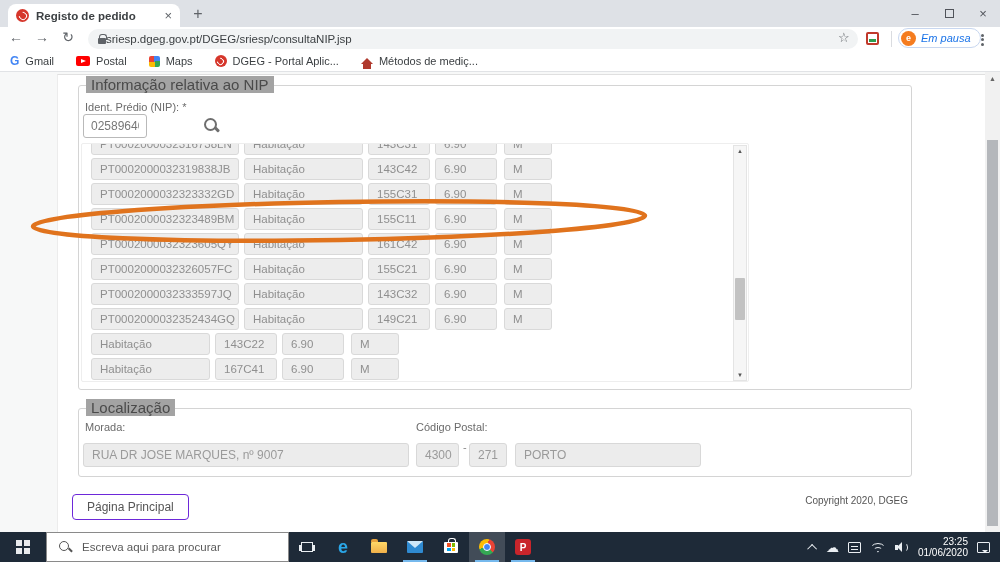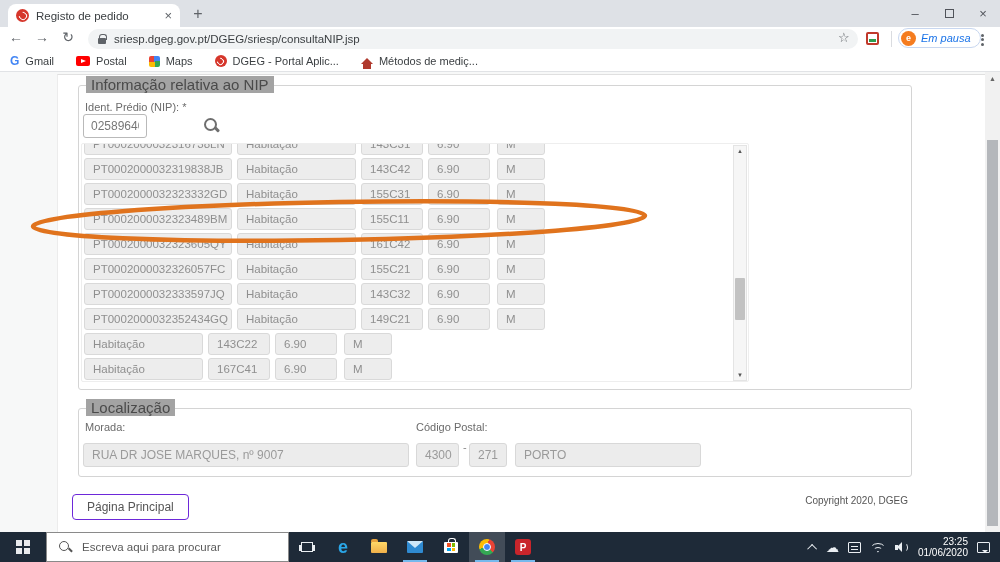--- a/index.html
+++ b/index.html
@@ -6,33 +6,33 @@
   html,body { width:1000px; height:562px; overflow:hidden; }
   body { font-family:"Liberation Sans", sans-serif; position:relative; background:#fff; }
 
   
   .tabbar { position:absolute; left:0; top:0; width:1000px; height:27px; background:#dee1e6; }
   .tab { position:absolute; left:8px; top:4px; width:172px; height:23px; background:#fff;
          border-radius:8px 8px 0 0; display:flex; align-items:center; padding:0 8px; gap:7px; }
   .favicon { width:13px; height:13px; border-radius:50%; background:#d6362b; position:relative; flex:none; }
   .favicon::after { content:''; position:absolute; inset:2.5px; border:1.8px solid #fff; border-radius:50%;
                     border-left-color:transparent; transform:rotate(40deg); }
-  .tab-title { font-size:11.5px; color:#3c4043; white-space:nowrap; overflow:hidden; flex:1; }
+  .tab-title { font-size:11.5px; color:#3c4043; white-space:nowrap; overflow:hidden; flex:1;font-weight:bold; }
   .tab-close { font-size:13px; color:#5f6368; cursor:default; }
   .newtab { position:absolute; left:188px; top:5px; font-size:16px; color:#5f6368; width:20px; text-align:center; }
   .wincontrols { position:absolute; right:0; top:0; height:27px; display:flex; }
   .winbtn { width:34px; height:27px; display:flex; align-items:center; justify-content:center;
             color:#50535a; font-size:13px; }
   .maxbox { width:9px; height:9px; border:1.2px solid #50535a; }
 
   
   .toolbar { position:absolute; left:0; top:27px; width:1000px; height:24px; background:#fff; }
   .navic { position:absolute; top:2px; font-size:14px; color:#5f6368; width:20px; text-align:center; }
   .omnibox { position:absolute; left:88px; top:2px; width:770px; height:20px; background:#f1f3f4;
-             border-radius:10px; display:flex; align-items:center; padding:0 10px; gap:8px; }
+             border-radius:10px; display:flex; align-items:center; padding:0 10px; }
   .lock { width:8px; height:6px; background:#5f6368; border-radius:1px; position:relative; margin-top:3px; flex:none; }
   .lock::before { content:''; position:absolute; left:1px; top:-4px; width:6px; height:5px;
                   border:1.3px solid #5f6368; border-bottom:none; border-radius:3px 3px 0 0; }
   .url { font-size:11.5px; color:#3c4043; white-space:nowrap; }
   .star { position:absolute; left:838px; top:3px; font-size:13px; color:#5f6368; }
   .ext-icon { position:absolute; left:866px; top:5px; width:13px; height:13px; border:2px solid #c0392b;
               border-radius:2px; background:#fff; }
   .ext-icon::after { content:''; position:absolute; left:1px; right:1px; bottom:1px; height:3px; background:#2e9e4f; }
   .tb-sep { position:absolute; left:891px; top:4px; width:1px; height:16px; background:#dadce0; }
   .paused { position:absolute; left:898px; top:1px; height:20px; border:1px solid #c8d7f0; border-radius:10px;
@@ -71,21 +71,21 @@
   .small-label { position:absolute; font-size:11px; color:#6b6b6b; }
   .nip-input { position:absolute; left:4px; top:28px; width:64px; height:24px; border:1px solid #b9b9b9;
                border-radius:3px; font-size:12px; color:#777; padding:0 7px; font-family:"Liberation Sans",sans-serif; }
   .mag { position:absolute; width:16px; height:16px; }
   .mag::before { content:''; position:absolute; left:0; top:0; width:9px; height:9px;
                  border:2px solid #6e6e6e; border-radius:50%; background:#fdfdfd; }
   .mag::after { content:''; position:absolute; left:10px; top:10px; width:6px; height:2.5px;
                 background:#6e6e6e; transform:rotate(45deg); border-radius:1px; }
 
   .tablewrap { position:absolute; left:2px; top:57px; width:668px; height:239px; overflow:hidden;
-               border:1px solid #eee; border-radius:2px; background:#fff; }
+               border:1px solid #eee; border-radius:2px; background:#fff;padding-left:7px; }
   .rowshost { margin:-11px 0 0 2px; }
   .trow { display:flex; margin-bottom:3px; }
   .tcell { height:22px; line-height:20px; background:#ededed; border:1px solid #d9d9d9; border-radius:3px;
            font-size:11.5px; color:#8f8f8f; padding-left:8px; overflow:hidden; white-space:nowrap; }
   .c0 { width:148px; margin-right:5px; }
   .c1 { width:119px; margin-right:5px; }
   .c2 { width:62px; margin-right:5px; }
   .c3 { width:62px; margin-right:7px; }
   .c4 { width:48px; }
   .vscroll { position:absolute; right:1px; top:1px; width:14px; height:236px; background:#f6f6f6;

